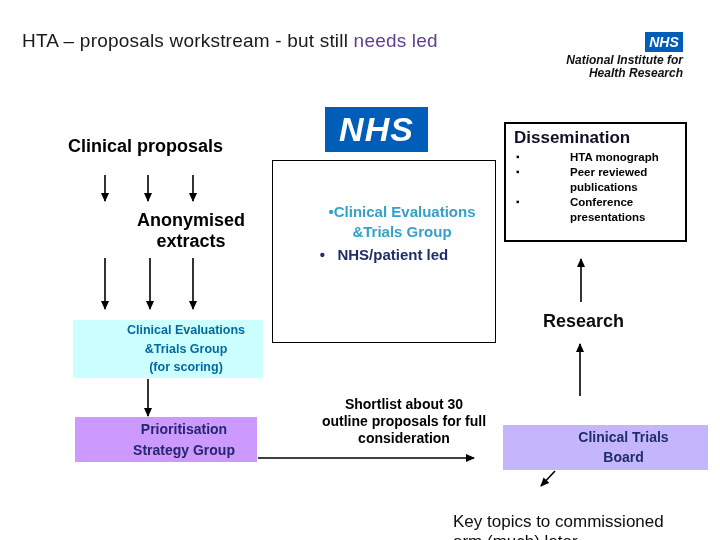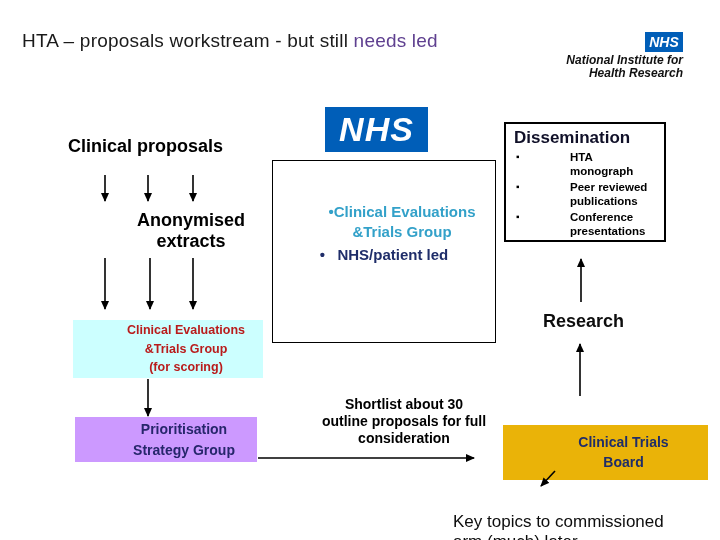--- a/index.html
+++ b/index.html
@@ -17,43 +17,43 @@
     display:flex;align-items:center;justify-content:center;}
   .nihr-box span{color:#fff;font-style:italic;font-weight:bold;font-size:14px;}
   .nihr-tag{left:540px;top:54px;width:143px;text-align:right;font-size:12px;
     font-weight:bold;font-style:italic;color:#111;line-height:1.12;}
   
   .outline{left:68px;top:136px;font-size:18px;font-weight:bold;color:#000;}
   .anon{left:85px;top:210px;width:140px;text-align:center;font-size:18px;
     font-weight:bold;color:#000;line-height:1.15;}
   .scoring-box{left:73px;top:320px;width:154px;height:58px;background:#CCFFFF;
     display:flex;align-items:center;justify-content:center;text-align:center;
-    font-size:12.5px;font-weight:bold;color:#b91c1c;line-height:1.5;}
+    font-size:12.5px;font-weight:bold;color:#0369a1;line-height:1.5;}
   .prior-box{left:75px;top:417px;width:146px;height:45px;background:#CC99FF;
     display:flex;align-items:center;justify-content:center;text-align:center;
     font-size:14px;font-weight:bold;color:#26266B;line-height:1.45;}
   
   .nhs-center{left:325px;top:107px;width:103px;height:45px;background:#005EB8;
     display:flex;align-items:center;justify-content:center;}
   .nhs-center span{color:#fff;font-style:italic;font-weight:bold;font-size:34px;letter-spacing:1px;}
   .center-box{left:272px;top:160px;width:224px;height:183px;border:1px solid #000;
     box-sizing:border-box;text-align:center;padding-top:41px;}
   .center-box .b1{font-size:15px;font-weight:bold;color:#33A1C9;line-height:1.35;}
   .center-box .b2{font-size:15px;font-weight:bold;color:#1F2D69;line-height:1.35;margin-top:2px;}
   .shortlist{left:270px;top:396px;width:196px;text-align:center;font-size:14px;
     font-weight:bold;color:#000;line-height:1.2;}
   
-  .dissem{left:504px;top:122px;width:162px;height:120px;border:2px solid #000;
+  .dissem{left:504px;top:122px;width:183px;height:120px;border:2px solid #000;
     box-sizing:border-box;padding:4px 6px 0 8px;}
   .dissem .d-title{font-size:17px;font-weight:bold;color:#101028;margin-bottom:2px;}
   .d-item{display:flex;align-items:flex-start;margin-bottom:1px;}
   .d-item .sq{font-size:10px;line-height:14px;color:#000;width:18px;flex:0 0 18px;text-align:left;padding-left:2px;}
   .d-item .d-text{font-size:11.5px;font-weight:bold;color:#000;line-height:1.25;}
   .research{left:543px;top:311px;font-size:18px;font-weight:bold;color:#0d0d0d;}
-  .board-box{left:503px;top:425px;width:169px;height:55px;background:#eab308;
+  .board-box{left:503px;top:425px;width:169px;height:45px;background:#c4b5fd;
     display:flex;align-items:center;justify-content:center;text-align:center;
     font-size:14px;font-weight:bold;color:#1F2D69;line-height:1.4;}
   .keytopics{left:417px;top:512px;font-size:17px;color:#0d0d0d;line-height:1.2;}
   svg.arrows{left:0;top:0;width:720px;height:540px;pointer-events:none;}
 </style>
 </head>
 <body>
 
 <div class="slide">
 

